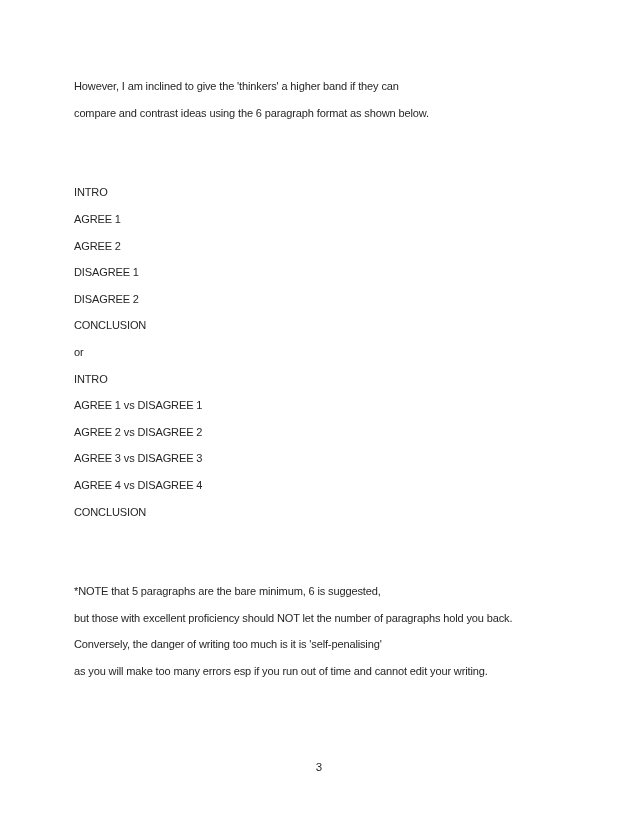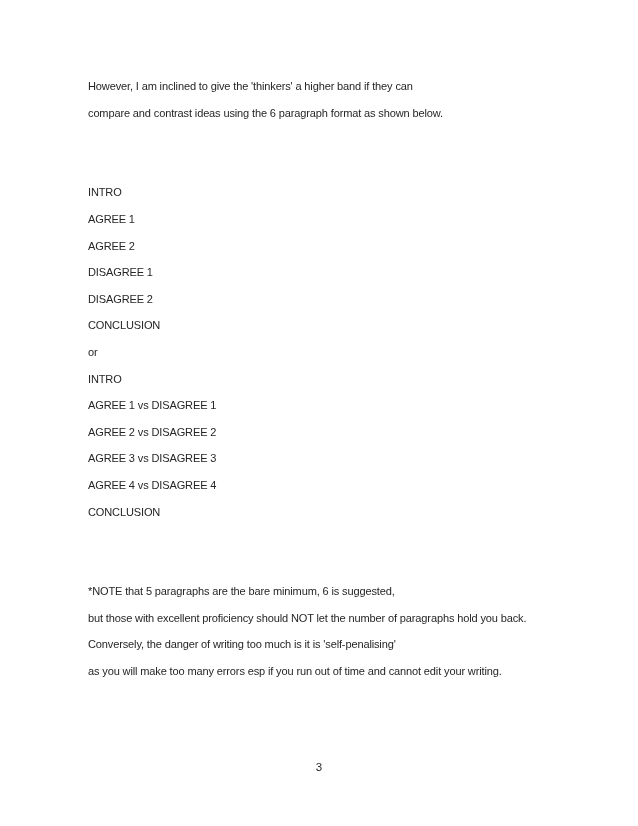--- a/index.html
+++ b/index.html
@@ -18,21 +18,21 @@
   }
 
   .page {
     position: absolute;
     inset: 0;
     background: #ffffff;
   }
 
   .content {
     position: absolute;
-    left: 88px;
+    left: 74px;
     top: 73px;
     width: 480px;
   }
 
   .line {
     font-size: 11.5px;
     line-height: 26.6px;
     letter-spacing: -0.15px;
     white-space: pre;
     color: #262626;

